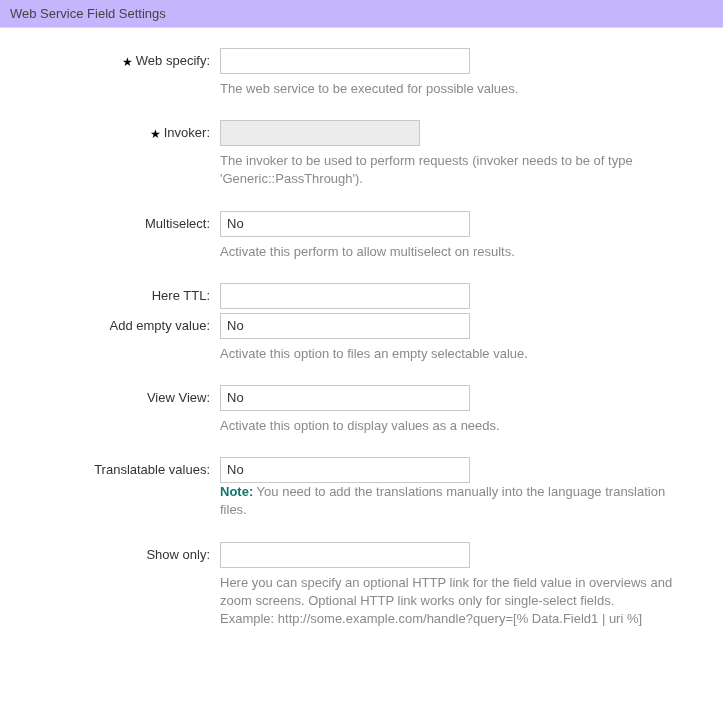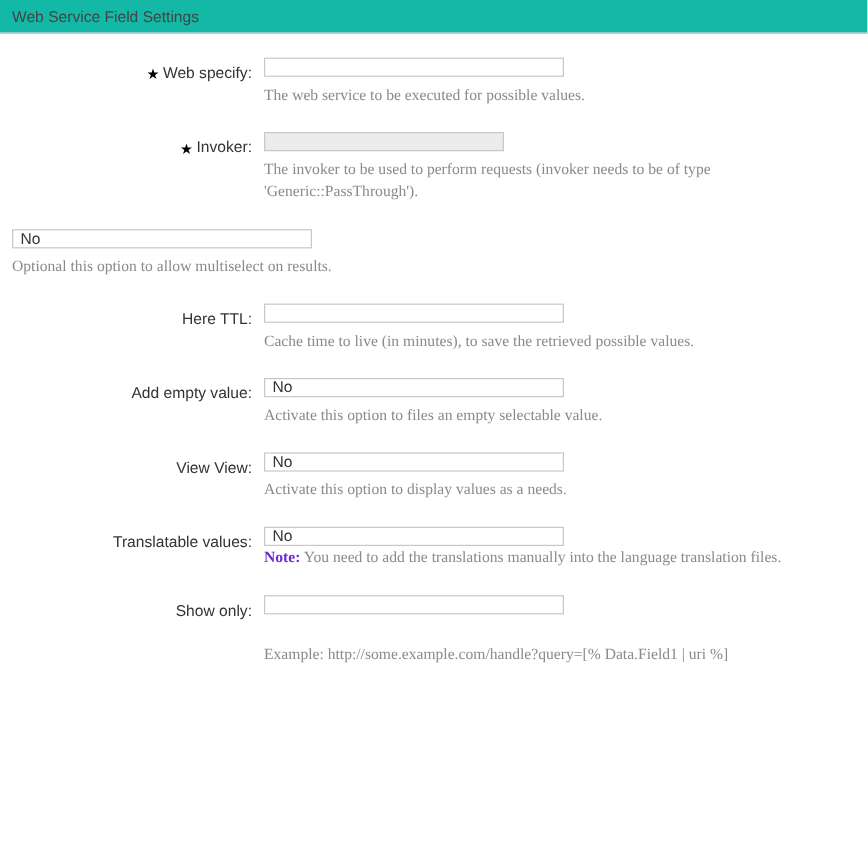--- a/index.html
+++ b/index.html
@@ -7,21 +7,21 @@
     margin: 0;
     font-family: Arial, Helvetica, sans-serif;
     font-size: 13px;
     background: #fff;
     color: #333;
   }
   .panel {
     width: 723px;
   }
   .panel-header {
-    background: #14b8a6;
+    background: #c4b5fd;
     border-bottom: 1px solid #d8d8d8;
     padding: 6px 10px;
     font-size: 13px;
     color: #444;
   }
   .panel-body {
     padding: 20px 30px 20px 10px;
   }
   .form-row {
     display: flex;
@@ -42,21 +42,21 @@
     margin-right: 3px;
     position: relative;
     top: 1px;
   }
   .field-col {
     flex: 1;
     min-width: 0;
   }
   .text-input, .select-input {
     width: 250px;
-    height: 16px;
+    height: 26px;
     border: 1px solid #c8c8c8;
     padding: 3px 6px;
     font-size: 13px;
     background: #fff;
     color: #333;
   }
   .text-input.disabled {
     background: #ececec;
     color: #888;
   }
@@ -66,24 +66,23 @@
     line-height: 18px;
     color: #333;
     cursor: pointer;
   }
   .help {
     margin: 6px 0 18px 0;
     color: #8a8a8a;
     font-size: 13px;
     line-height: 1.4;
     max-width: 480px;
-    font-family: Liberation Serif, serif;
   }
   .help strong {
-    color: #6d28d9;
+    color: #0f766e;
   }
 </style>
 </head>
 <body>
 
 <div class="panel">
   <div class="panel-header">Web Service Field Settings</div>
   <div class="panel-body">
 
     <div class="form-row">
@@ -100,33 +99,33 @@
       <div class="label-col">
         <span class="star">★</span><span>Invoker:</span>
       </div>
       <div class="field-col">
         <input class="text-input disabled" type="text" disabled="" style="width: 200px;" value="">
         <div class="help">The invoker to be used to perform requests (invoker needs to be of type 'Generic::PassThrough').</div>
       </div>
     </div>
 
     <div class="form-row">
+      <div class="label-col">Multiselect:</div>
       <div class="field-col">
         <div class="select-input">
             <span>No</span>
           </div>
-        <div class="help">Optional this option to allow multiselect on results.</div>
+        <div class="help">Activate this perform to allow multiselect on results.</div>
       </div>
     </div>
 
     <div class="form-row">
       <div class="label-col">Here TTL:</div>
       <div class="field-col">
         <input class="text-input" type="text" value="" style="">
-        <div class="help">Cache time to live (in minutes), to save the retrieved possible values.</div>
       </div>
     </div>
 
     <div class="form-row">
       <div class="label-col">Add empty value:</div>
       <div class="field-col">
         <div class="select-input">
             <span>No</span>
           </div>
         <div class="help">Activate this option to files an empty selectable value.</div>
@@ -153,20 +152,20 @@
           <strong>Note:</strong><span> You need to add the translations manually into the language translation files.</span>
         </div>
       </div>
     </div>
 
     <div class="form-row">
       <div class="label-col">Show only:</div>
       <div class="field-col">
         <input class="text-input" type="text" value="" style="">
         <div class="help">
-          <br>
+          <span>Here you can specify an optional HTTP link for the field value in overviews and zoom screens. Optional HTTP link works only for single-select fields.</span><br>
           <span>Example: http://some.example.com/handle?query=[% Data.Field1 | uri %]</span>
         </div>
       </div>
     </div>
 
   </div>
 </div>
 
 </body></html>

